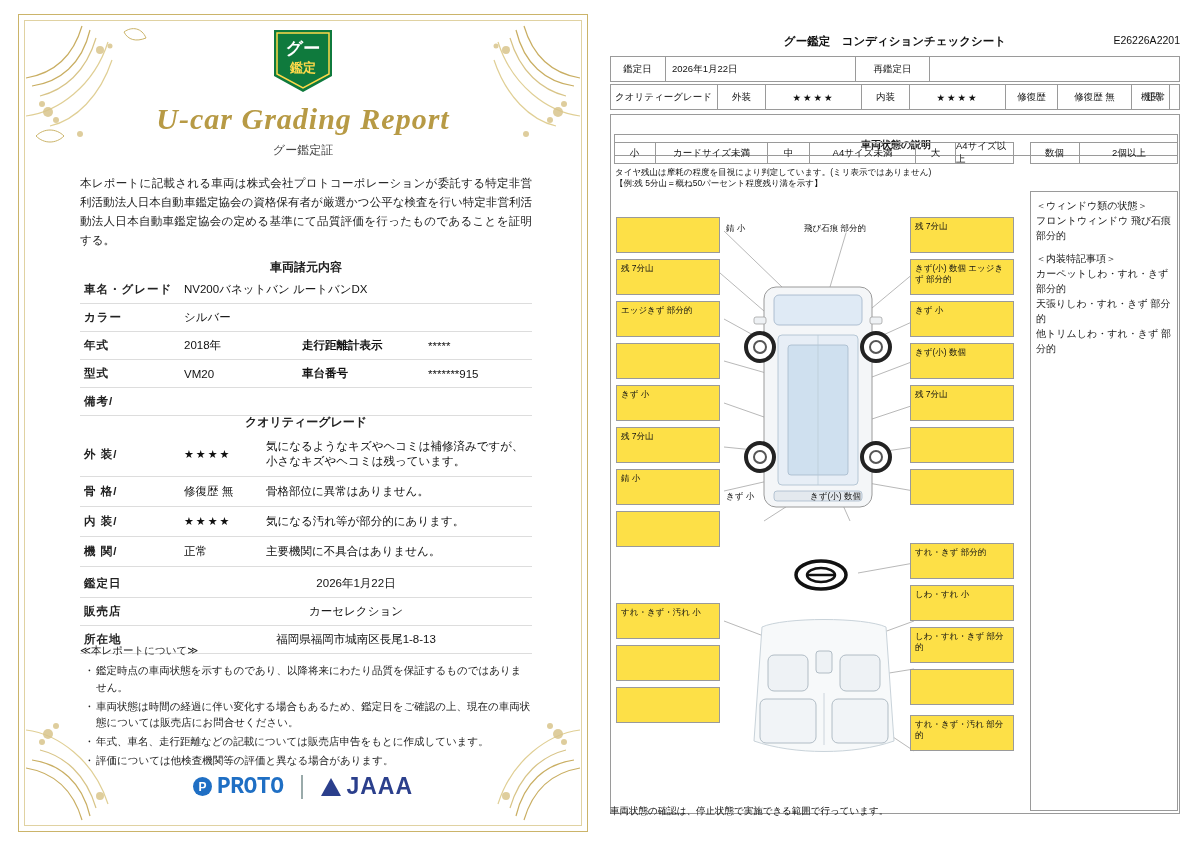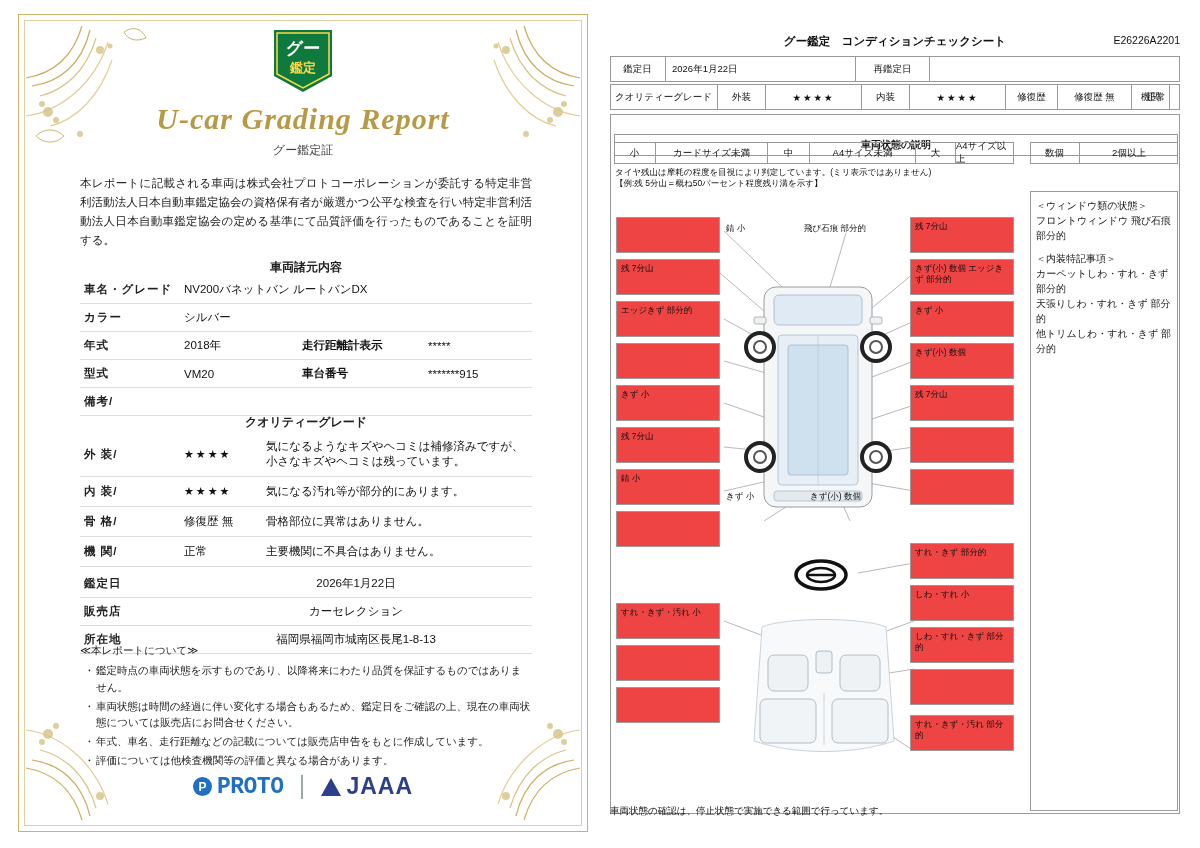--- a/index.html
+++ b/index.html
@@ -72,21 +72,21 @@
   .row2{position:absolute;left:2px;top:58px;width:570px;height:26px;}
 
   .bigbox{position:absolute;left:2px;top:88px;width:570px;height:700px;border:1px solid #9a9a9a;box-sizing:border-box;}
   .explain-title{position:absolute;left:3px;top:3px;width:564px;height:22px;border:1px solid #9a9a9a;box-sizing:border-box;display:flex;align-items:center;justify-content:center;font-size:10px;font-weight:bold;margin-top:16px;}
   .size-row{position:absolute;left:3px;top:27px;width:564px;height:22px;}
   .tire-note{position:absolute;left:4px;top:52px;width:560px;font-size:8.5px;line-height:1.35;color:#111;}
 
   .diagbox{position:absolute;left:3px;top:76px;width:414px;height:620px;box-sizing:border-box;}
   .sidebox{position:absolute;left:419px;top:76px;width:148px;height:620px;border:1px solid #9a9a9a;box-sizing:border-box;padding:6px 5px;font-size:10px;line-height:1.5;}
 
-  .note{position:absolute;border:1px solid #9a9a9a;box-sizing:border-box;background:#ef4444;font-size:8.5px;color:#111;padding:3px 4px;line-height:1.25;}
+  .note{position:absolute;border:1px solid #9a9a9a;box-sizing:border-box;background:#fde047;font-size:8.5px;color:#111;padding:3px 4px;line-height:1.25;}
   .lbl-free{position:absolute;font-size:8.5px;color:#111;}
 
   .bottom-note{position:absolute;left:2px;bottom:-2px;font-size:9.5px;color:#111;}
   svg{display:block;}
 </style>
 </head>
 <body>
 
 <div id="page">
 
@@ -205,28 +205,28 @@
 
     <div class="sec-head" id="grade-head">クオリティーグレード</div>
     <table class="spec" id="grade">
       <tbody>
           <tr>
         <td class="lbl" style="width:72px">外 装/</td>
         <td class="val stars" style="width:74px">★★★★</td>
         <td class="val">気になるようなキズやヘコミは補修済みですが、小さなキズやヘコミは残っています。</td>
       </tr>
       <tr>
+        <td class="lbl">骨 格/</td>
+        <td class="val">修復歴 無</td>
+        <td class="val">骨格部位に異常はありません。</td>
+      </tr>
+      <tr>
         <td class="lbl">内 装/</td>
         <td class="val stars">★★★★</td>
         <td class="val">気になる汚れ等が部分的にあります。</td>
-      </tr>
-      <tr>
-        <td class="lbl">骨 格/</td>
-        <td class="val">修復歴 無</td>
-        <td class="val">骨格部位に異常はありません。</td>
       </tr>
       <tr>
         <td class="lbl">機 関/</td>
         <td class="val">正常</td>
         <td class="val">主要機関に不具合はありません。</td>
       </tr>
     </tbody>
       </table>
 
     <table class="foot">

